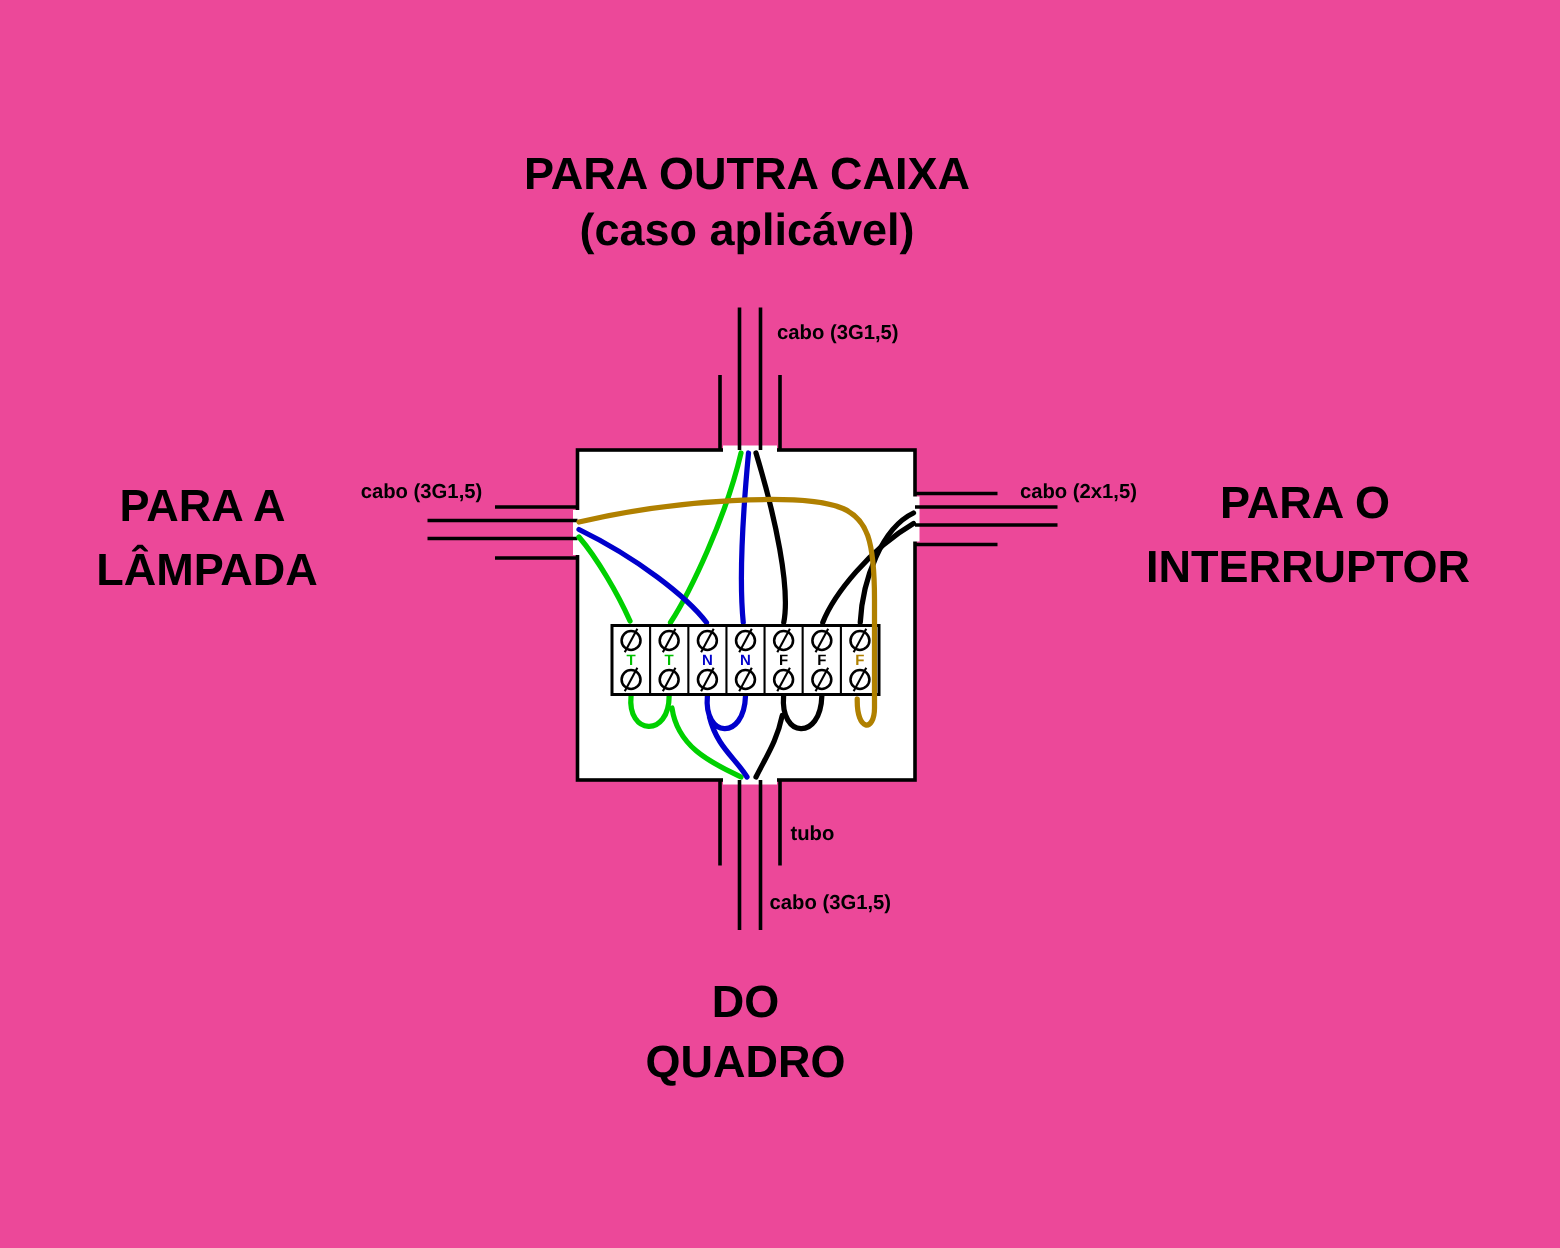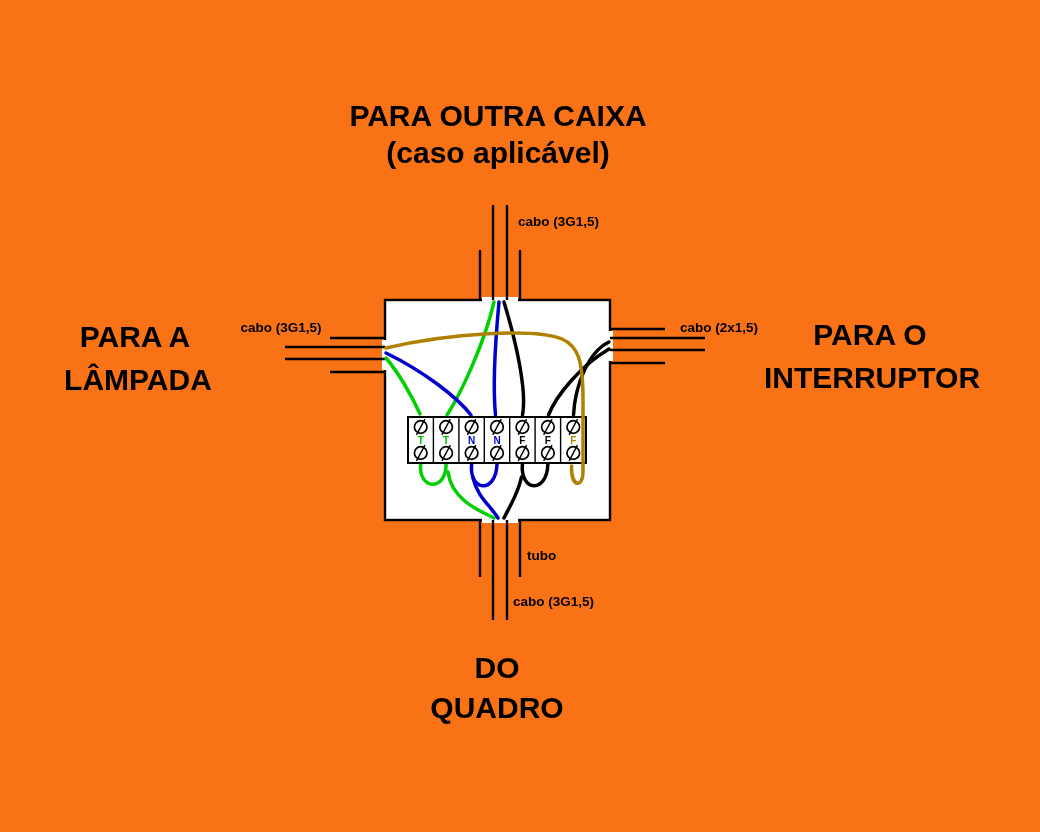--- a/index.html
+++ b/index.html
@@ -1,16 +1,16 @@
 <!DOCTYPE html>
 <html><head>
 <meta charset="utf-8">
 <style>
   html,body{margin:0;padding:0;background:#fff;}
-  .canvas{position:relative;width:1040px;height:832px;background:#f97316;overflow:hidden;}
+  .canvas{position:relative;width:1040px;height:832px;background:#ec4899;overflow:hidden;}
   svg text{font-family:"Liberation Sans", sans-serif;font-weight:bold;}
   .t-big{font-size:30px;}
   .t-small{font-size:13.5px;}
   .t-term{font-size:10px;}
   .boxline{stroke:#000;stroke-width:2.4;fill:#fff;}
   .cond{stroke:#000;stroke-width:2.4;}
   .mask{fill:#fff;stroke:none;}
   .blockrect{fill:#fff;stroke:#000;stroke-width:2;}
   .divider{stroke:#000;stroke-width:1.4;}
   .screw{fill:#fff;stroke:#000;stroke-width:1.7;}

